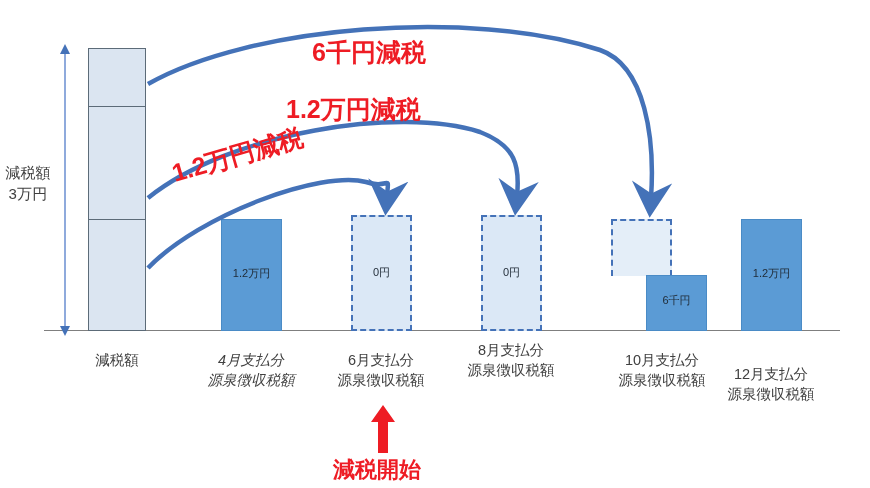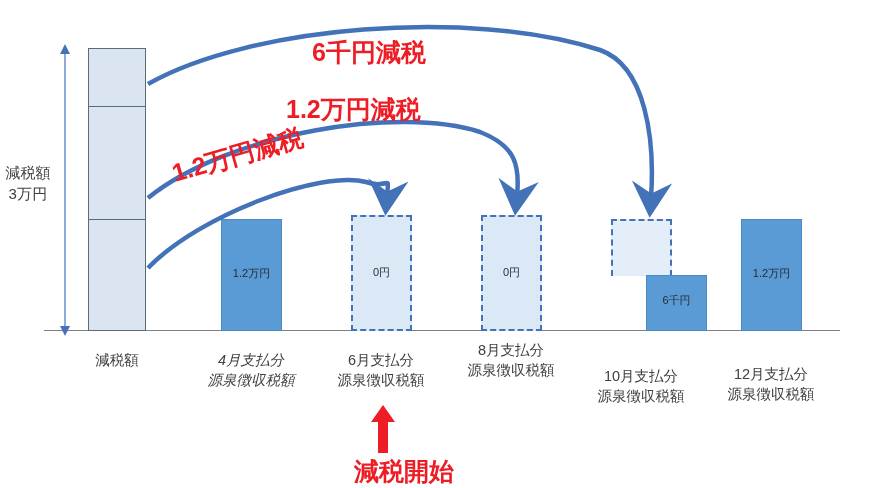--- a/index.html
+++ b/index.html
@@ -90,25 +90,25 @@
   #cap-6sen{ left:312px; top:36px; font-size:25px; }
   #cap-12man-a{ left:286px; top:93px; font-size:25px; }
   #cap-12man-b{
     left:168px; top:158px; font-size:25px;
     transform:rotate(-16deg);
     transform-origin:left top;
   }
 
   
   #start-label{
-    left:324px; top:455px; width:160px;
+    left:297px; top:455px; width:160px;
     text-align:center;
     color:#ee1c24;
     font-weight:bold;
-    font-size:25px;
+    font-size:22px;
   }
   #start-arrow{ left:368px; top:405px; width:30px; height:48px; }
 
   svg{ overflow:visible; display:block; }
 </style>
 </head>
 <body>
 
 <div id="stage">
 
@@ -181,21 +181,21 @@
   <div class="xlabel abs" style="left:306px; top:350px;">
     <span>6月支払分</span>
     <span class="l2">源泉徴収税額</span>
   </div>
 
   <div class="xlabel abs" style="left:436px; top:340px;">
     <span>8月支払分</span>
     <span class="l2">源泉徴収税額</span>
   </div>
 
-  <div class="xlabel abs" style="left:566px; top:350px;margin-top:16px;">
+  <div class="xlabel abs" style="left:587px; top:350px;">
     <span>10月支払分</span>
     <span class="l2">源泉徴収税額</span>
   </div>
 
   <div class="xlabel abs" style="left:696px; top:364px;">
     <span>12月支払分</span>
     <span class="l2">源泉徴収税額</span>
   </div>
 
   <svg id="start-arrow" class="abs" width="30" height="48" viewBox="0 0 30 48">

